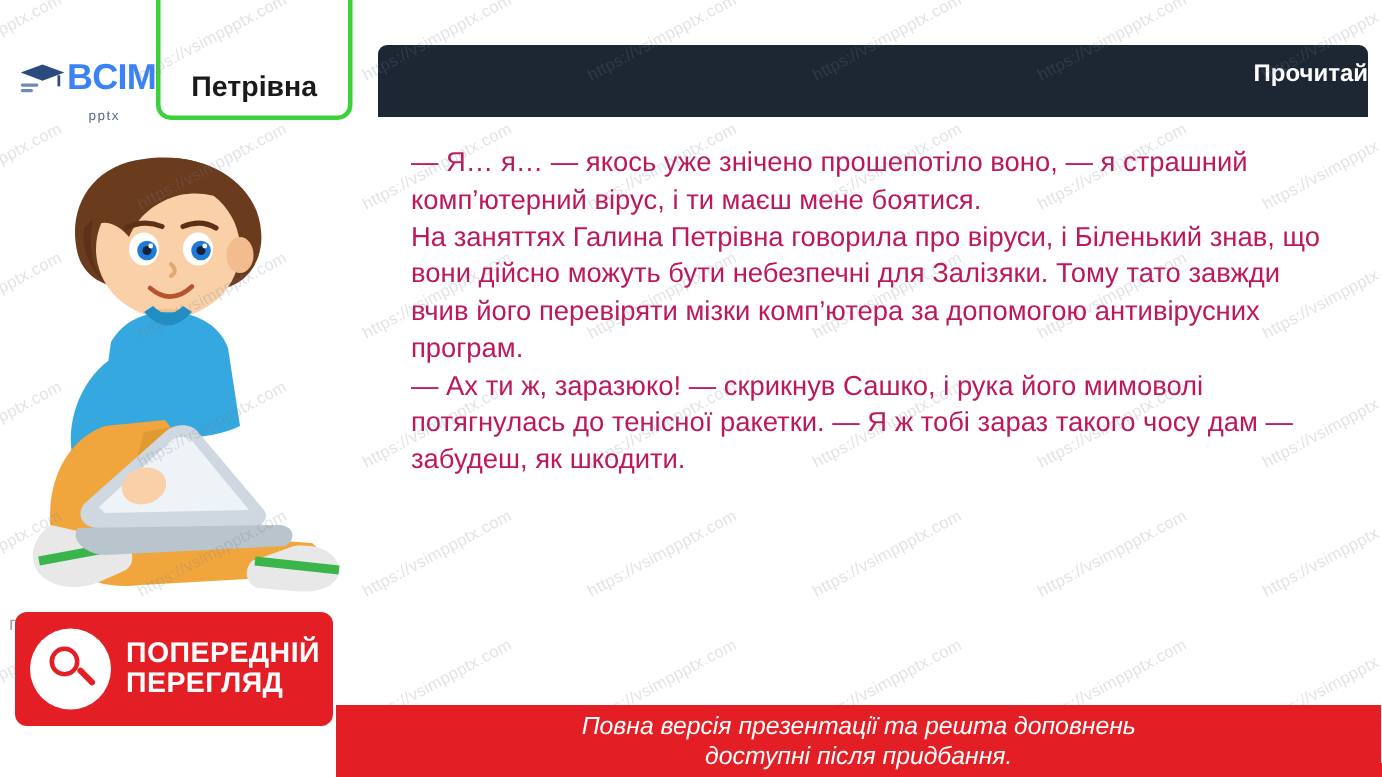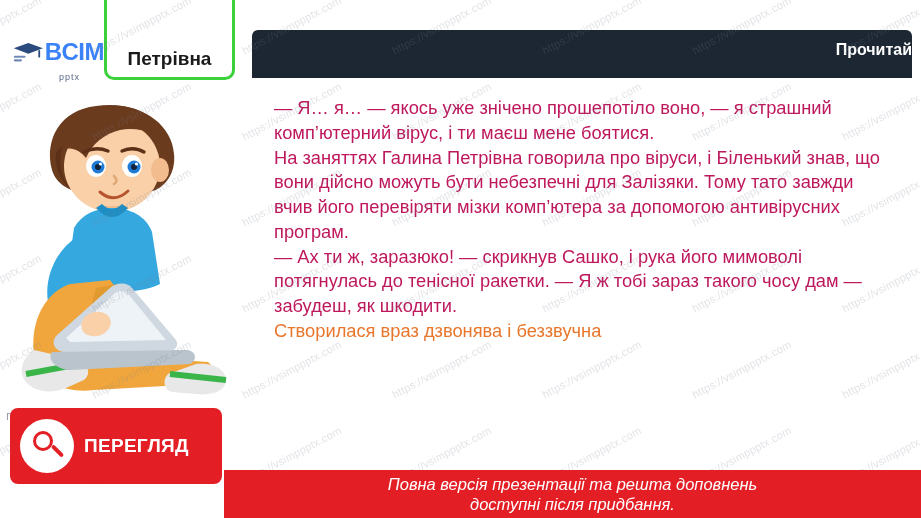--- a/index.html
+++ b/index.html
@@ -286,30 +286,30 @@
 с</div>
 
   <div id="main-panel">
     <div id="panel-header">
       <span class="title">Прочитай</span>
     </div>
     <div id="panel-body">
       <p>— Я… я… — якось уже знічено прошепотіло воно, — я страшний комп’ютерний вірус, і ти маєш мене боятися.</p>
       <p>На заняттях Галина Петрівна говорила про віруси, і Біленький знав, що вони дійсно можуть бути небезпечні для Залізяки. Тому тато завжди вчив його перевіряти мізки комп’ютера за допомогою антивірусних програм.</p>
       <p>— Ах ти ж, заразюко! — скрикнув Сашко, і рука його мимоволі потягнулась до тенісної ракетки. — Я ж тобі зараз такого чосу дам — забудеш, як шкодити.</p>
-      <p class="last">Створилася враз дзвонява і беззвучна</p>
     </div>
   </div>
 
   <div id="preview-badge">
     <div class="circle">
       <div class="mag"></div>
       <div class="mag-handle"></div>
     </div>
     <div class="pv-text">
+      <div>ПОПЕРЕДНІЙ</div>
       <div>ПЕРЕГЛЯД</div>
     </div>
   </div>
 
   <div id="bottom-bar">
     <div>Повна версія презентації та решта доповнень</div>
     <div>доступні після придбання.</div>
   </div>
 
   <div id="watermarks">

